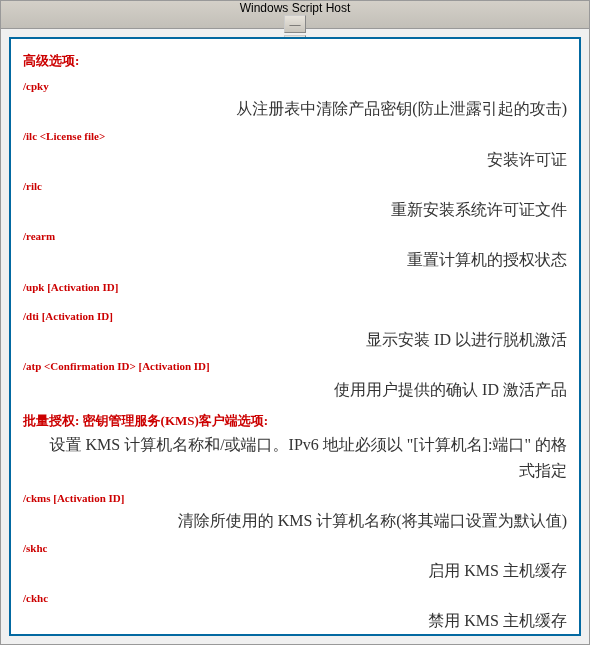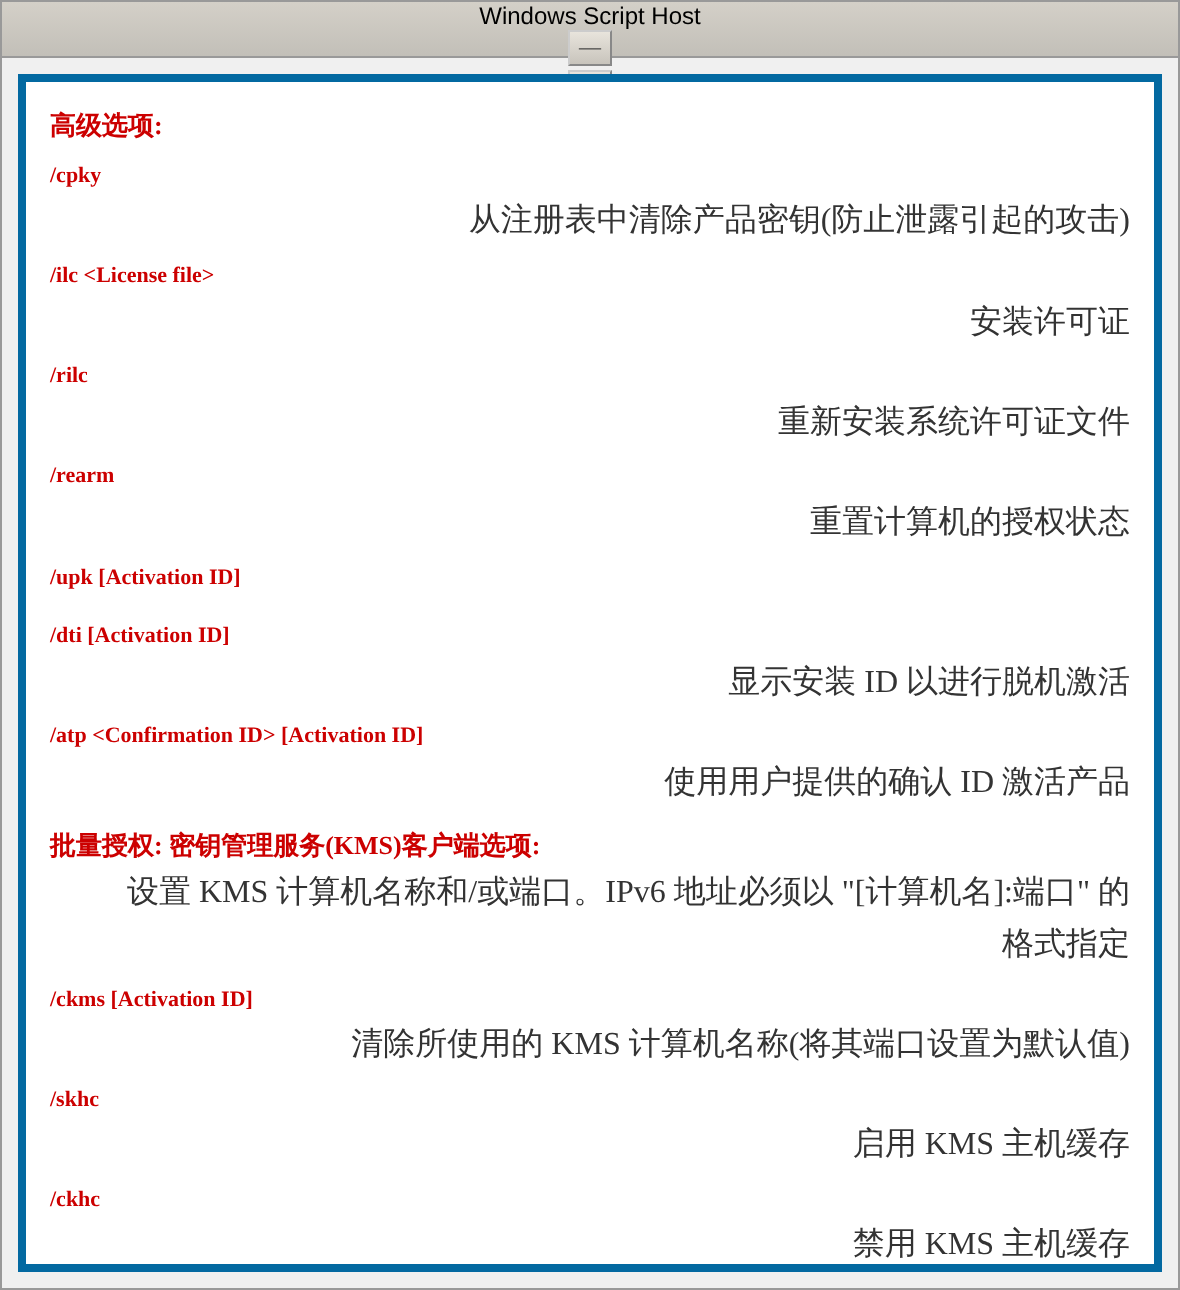--- a/index.html
+++ b/index.html
@@ -71,21 +71,21 @@
       font-weight: bold;
     }
 
     .content-area {
       flex: 1;
       padding: 8px;
       overflow: hidden;
     }
 
     .content-box {
-      border: 4px solid #0369a1;
+      border: 2px solid #0369a1;
       background: #fff;
       height: 100%;
       padding: 10px 12px;
       overflow-y: auto;
       line-height: 1.6;
     }
 
     .section-header {
       color: #cc0000;
       font-weight: bold;

